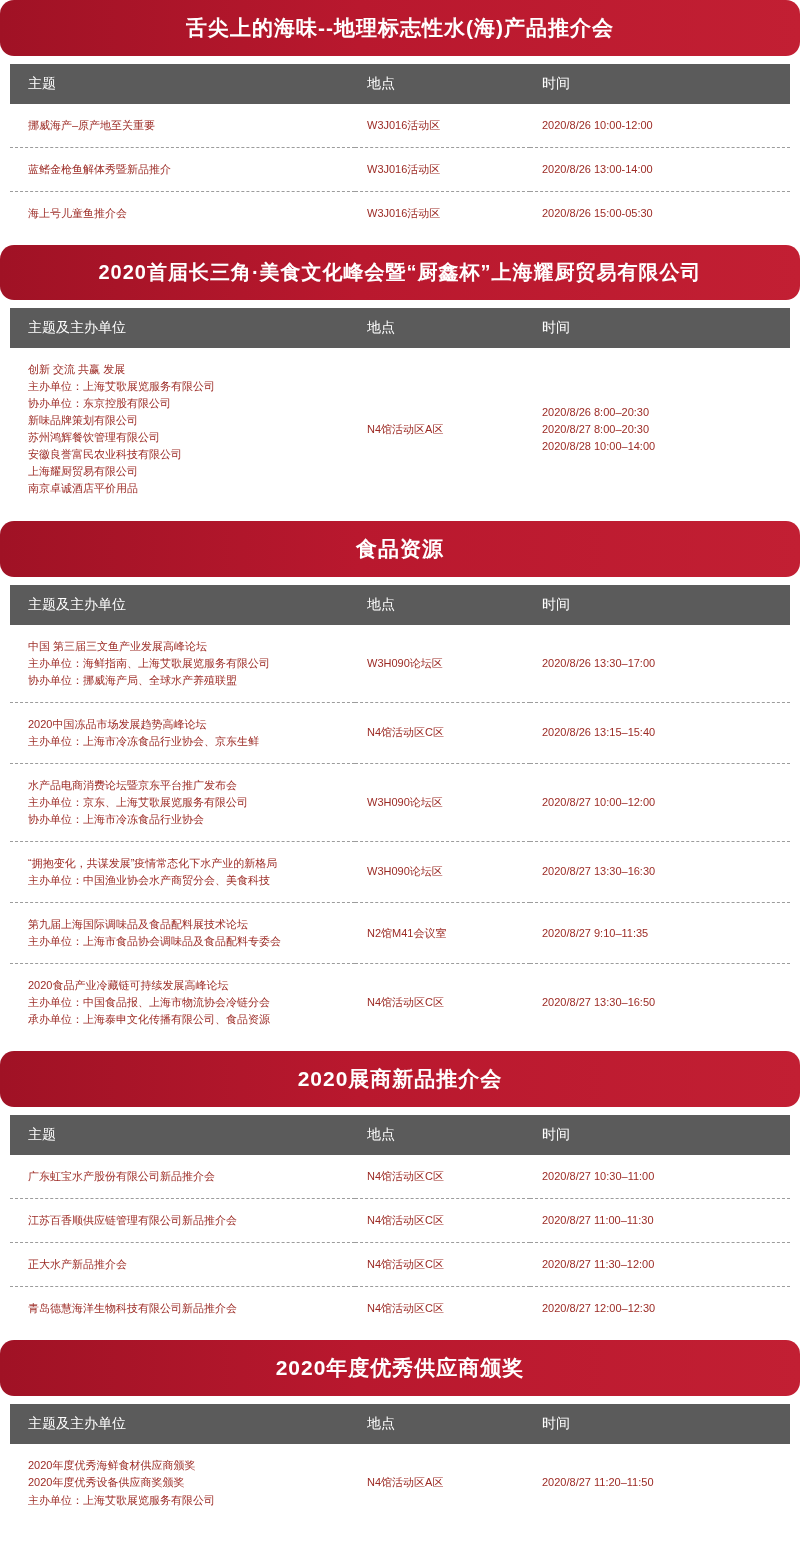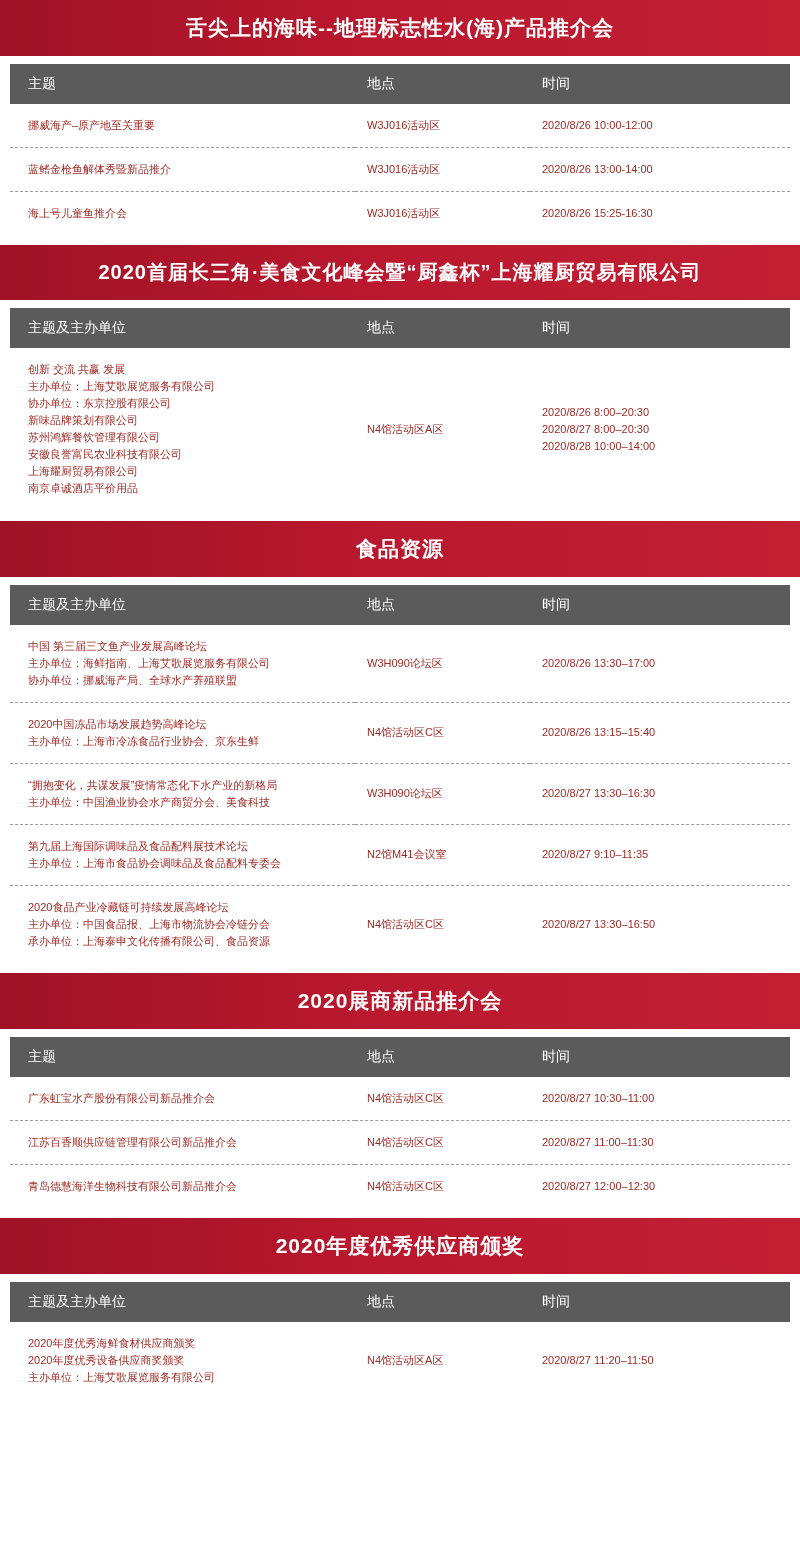--- a/index.html
+++ b/index.html
@@ -24,20 +24,21 @@
   .section-title {
     background: #b5172c;
     background: linear-gradient(90deg, #a01225 0%, #b9182e 45%, #c21f33 100%);
     color: #ffffff;
     font-size: 21px;
     font-weight: bold;
     text-align: center;
     letter-spacing: 1px;
     padding: 14px 10px;
     box-sizing: border-box;
+    border-radius: 14px;
   }
   .section-title.small {
     font-size: 20px;
   }
   .table-wrap {
     padding: 8px 10px 10px 10px;
     box-sizing: border-box;
   }
   table.sched {
     width: 780px;
@@ -101,21 +102,21 @@
                 <td class="time">2020/8/26 10:00-12:00</td>
               </tr>
               <tr>
                 <td class="topic">蓝鳍金枪鱼解体秀暨新品推介</td>
                 <td class="place">W3J016活动区</td>
                 <td class="time">2020/8/26 13:00-14:00</td>
               </tr>
               <tr>
                 <td class="topic">海上号儿童鱼推介会</td>
                 <td class="place">W3J016活动区</td>
-                <td class="time">2020/8/26 15:25-16:30</td>
+                <td class="time">2020/8/26 15:00-05:30</td>
               </tr>
             </tbody>
           </table>
         </div>
       </div>
       <div class="section">
         <div class="section-title small">2020首届长三角·美食文化峰会暨“厨鑫杯”上海耀厨贸易有限公司</div>
         <div class="table-wrap">
           <table class="sched">
             <thead>
@@ -163,20 +164,27 @@
                 <td class="place">W3H090论坛区</td>
                 <td class="time">2020/8/26 13:30–17:00</td>
               </tr>
               <tr>
                 <td class="topic">2020中国冻品市场发展趋势高峰论坛
 主办单位：上海市冷冻食品行业协会、京东生鲜</td>
                 <td class="place">N4馆活动区C区</td>
                 <td class="time">2020/8/26 13:15–15:40</td>
               </tr>
               <tr>
+                <td class="topic">水产品电商消费论坛暨京东平台推广发布会
+主办单位：京东、上海艾歌展览服务有限公司
+协办单位：上海市冷冻食品行业协会</td>
+                <td class="place">W3H090论坛区</td>
+                <td class="time">2020/8/27 10:00–12:00</td>
+              </tr>
+              <tr>
                 <td class="topic">“拥抱变化，共谋发展”疫情常态化下水产业的新格局
 主办单位：中国渔业协会水产商贸分会、美食科技</td>
                 <td class="place">W3H090论坛区</td>
                 <td class="time">2020/8/27 13:30–16:30</td>
               </tr>
               <tr>
                 <td class="topic">第九届上海国际调味品及食品配料展技术论坛
 主办单位：上海市食品协会调味品及食品配料专委会</td>
                 <td class="place">N2馆M41会议室</td>
                 <td class="time">2020/8/27 9:10–11:35</td>
@@ -206,20 +214,25 @@
             <tbody>
               <tr>
                 <td class="topic">广东虹宝水产股份有限公司新品推介会</td>
                 <td class="place">N4馆活动区C区</td>
                 <td class="time">2020/8/27 10:30–11:00</td>
               </tr>
               <tr>
                 <td class="topic">江苏百香顺供应链管理有限公司新品推介会</td>
                 <td class="place">N4馆活动区C区</td>
                 <td class="time">2020/8/27 11:00–11:30</td>
+              </tr>
+              <tr>
+                <td class="topic">正大水产新品推介会</td>
+                <td class="place">N4馆活动区C区</td>
+                <td class="time">2020/8/27 11:30–12:00</td>
               </tr>
               <tr>
                 <td class="topic">青岛德慧海洋生物科技有限公司新品推介会</td>
                 <td class="place">N4馆活动区C区</td>
                 <td class="time">2020/8/27 12:00–12:30</td>
               </tr>
             </tbody>
           </table>
         </div>
       </div>

